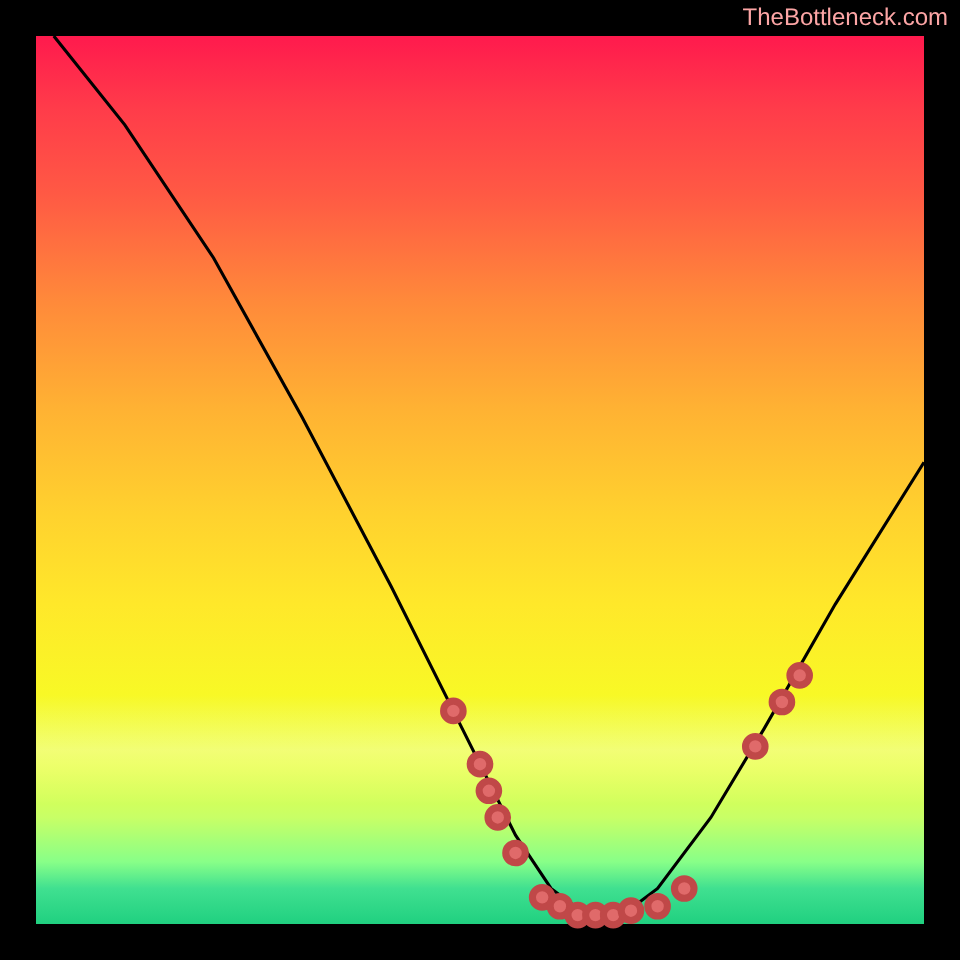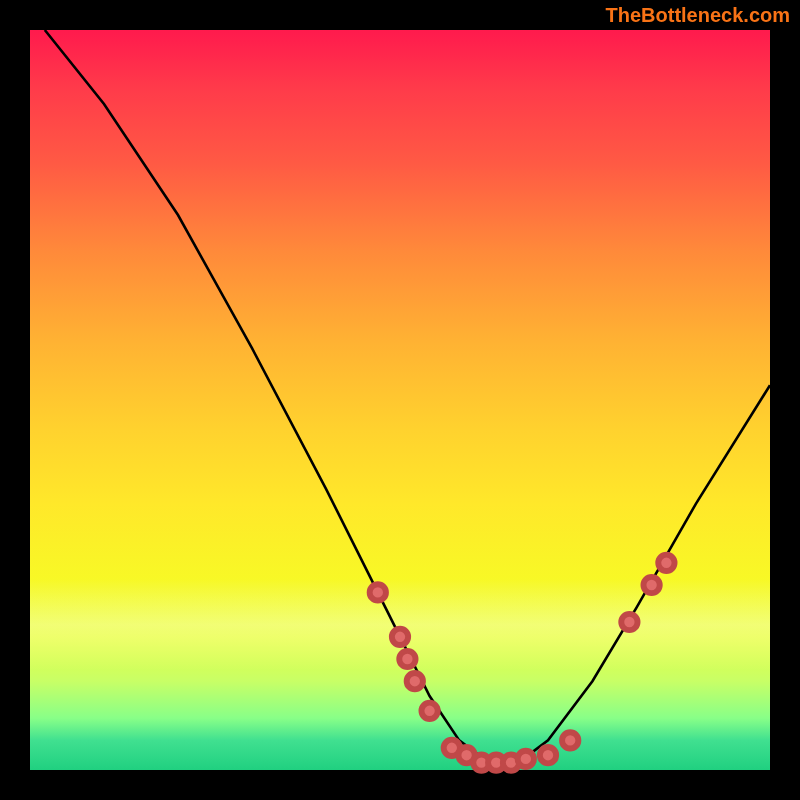--- a/index.html
+++ b/index.html
@@ -8,23 +8,23 @@
     height: 800px;
     background: #000;
     position: relative;
     overflow: hidden;
     font-family: Arial, sans-serif;
   }
   .watermark {
     position: absolute;
     top: 4px;
     right: 10px;
-    color: #f97316;
+    color: #fca5a5;
     font-size: 20px;
-    font-weight: bold;
+    font-weight: normal;
     z-index: 10;
   }
   .plot-area {
     position: absolute;
     left: 30px;
     top: 30px;
     width: 740px;
     height: 740px;
     background: linear-gradient(to bottom,
       #ff1a4d 0%,

